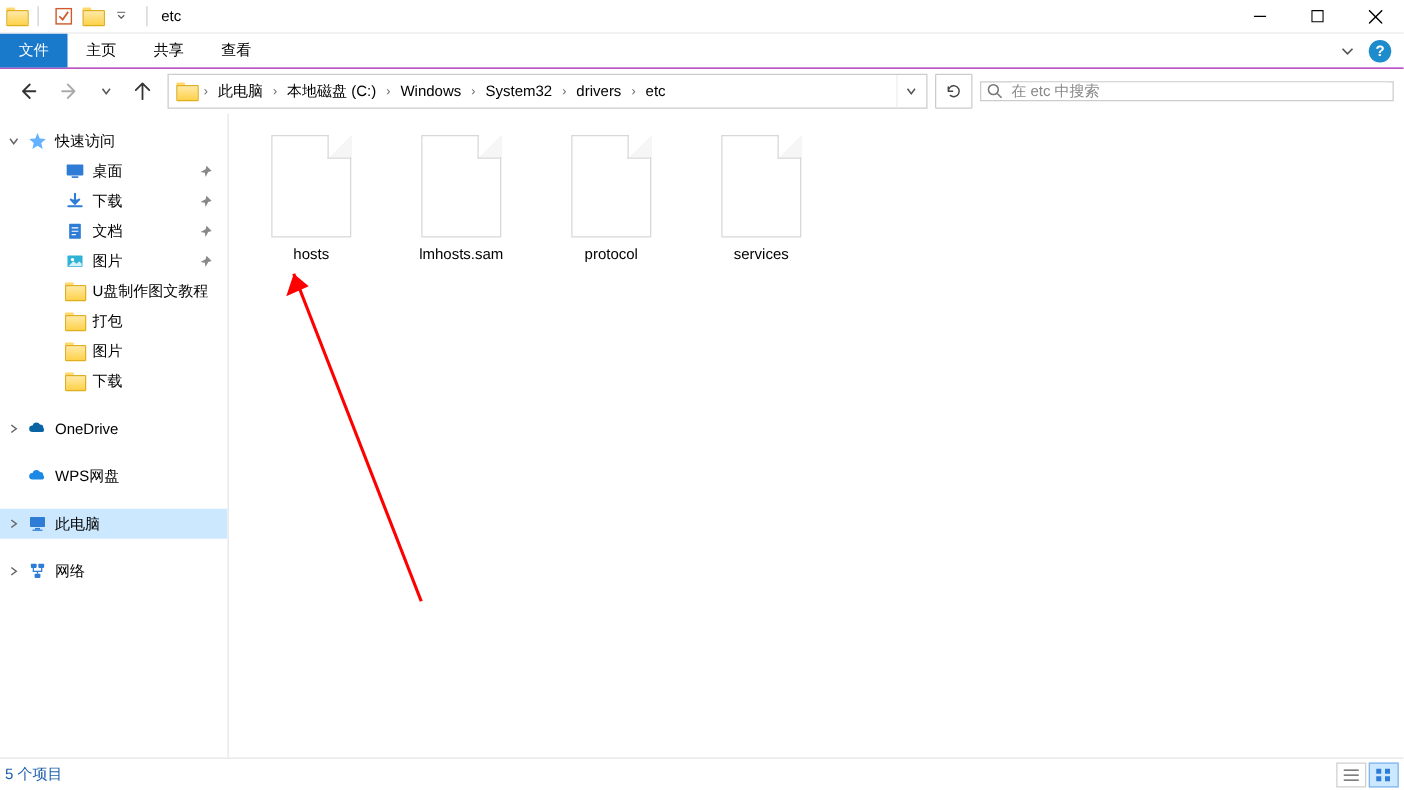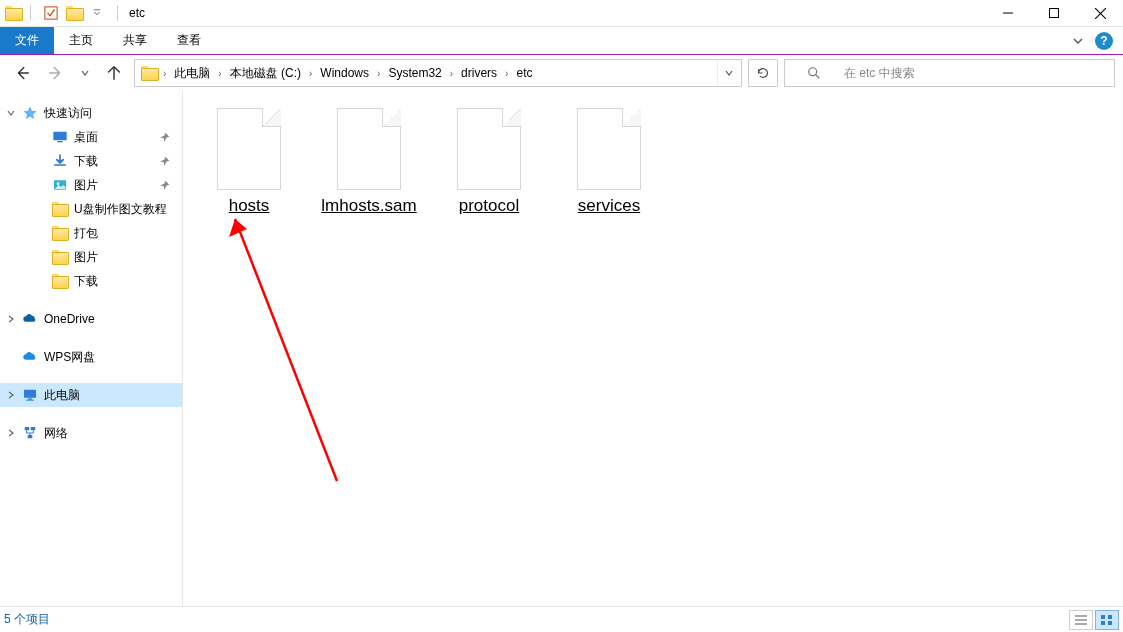--- a/index.html
+++ b/index.html
@@ -30,21 +30,21 @@
 .navbar { height: 36px; display: flex; align-items: center; padding: 4px 8px; gap: 6px; }
 .nav-btn { width: 28px; height: 28px; display: flex; align-items: center; justify-content: center; border-radius: 2px; cursor: default; }
 .nav-arrow { width: 18px; height: 18px; }
 .nav-arrow.disabled { opacity: .7; }
 .breadcrumb-box { flex: 1; height: 28px; border: 1px solid #cccccc; display: flex; align-items: center; padding: 0 2px; }
 .bc-folder { margin: 0 4px; }
 .bc-item { padding: 0 6px; height: 26px; display: flex; align-items: center; cursor: default; }
 .bc-sep { color: #666; padding: 0 2px; font-size: 10px; }
 .bc-drop { margin-left: auto; width: 22px; height: 26px; display: flex; align-items: center; justify-content: center; border-left: 1px solid #eee; }
 .refresh-box { width: 30px; height: 28px; border: 1px solid #cccccc; display: flex; align-items: center; justify-content: center; border-radius: 1px; }
-.search-box { width: 331px; height: 28px; border: 1px solid #cccccc; display: flex; align-items: center; padding: 0 22px; gap: 23px; }
+.search-box { width: 331px; height: 16px; border: 1px solid #cccccc; display: flex; align-items: center; padding: 0 4px; gap: 6px; }
 .search-box input { border: none; outline: none; flex: 1; font-size: 12px; color: #000; }
 .search-box input::placeholder { color: #888; }
 .search-icon { color: #666; width: 14px; height: 14px; }
 
 
 .body { display: flex; height: calc(100% - 27px - 28px - 36px - 26px); }
 .sidebar { width: 183px; border-right: 1px solid #e5e5e5; padding-top: 10px; overflow-y: auto; }
 .nav-section { margin-bottom: 14px; }
 .nav-item { height: 24px; display: flex; align-items: center; padding-left: 22px; gap: 6px; cursor: default; position: relative; }
 .nav-item.level2 { padding-left: 52px; }
@@ -52,21 +52,21 @@
 .nav-item .tree-chev { position: absolute; left: 6px; width: 10px; height: 10px; }
 .nav-item .pin { margin-left: auto; margin-right: 12px; color: #7a7a7a; width: 11px; height: 11px; }
 .nv-icon { width: 16px; height: 16px; display: flex; align-items: center; justify-content: center; flex-shrink: 0; }
 
 
 .content { flex: 1; padding: 10px 6px; position: relative; }
 .file-grid { display: flex; flex-wrap: wrap; gap: 0; }
 .file-item { width: 120px; height: 120px; display: flex; flex-direction: column; align-items: center; justify-content: flex-start; padding-top: 6px; cursor: default; border: 1px solid transparent; }
 .file-thumb { width: 64px; height: 82px; background: #fff; border: 1px solid #d7d7d7; position: relative; margin-bottom: 6px; }
 .file-thumb::before { content: ""; position: absolute; right: -1px; top: -1px; width: 18px; height: 18px; background: linear-gradient(135deg, #fff 0 50%, #e2e2e2 50% 51%, #f6f6f6 51% 100%); border-left: 1px solid #d7d7d7; border-bottom: 1px solid #d7d7d7; }
-.file-label { font-size: 17px; text-align: center; max-width: 100px; overflow-wrap: break-word; text-decoration: underline; }
+.file-label { font-size: 12px; text-align: center; max-width: 100px; overflow-wrap: break-word; }
 
 
 .annot-arrow { position: absolute; pointer-events: none; }
 
 
 .statusbar { height: 26px; border-top: 1px solid #e5e5e5; display: flex; align-items: center; padding: 0 4px; font-size: 12px; color: #1a5fab; }
 .view-toggles { margin-left: auto; display: flex; gap: 2px; }
 .view-btn { width: 24px; height: 20px; border: 1px solid #cfcfcf; display: flex; align-items: center; justify-content: center; cursor: default; background: #fff; }
 .view-btn.active { background: #cce8ff; border-color: #7eb4ea; }
 
@@ -240,20 +240,34 @@
             </svg>
           </span>
         <span>下载</span>
         <svg class="pin" viewBox="0 0 16 16">
             <path d="M9 1 L15 7 L11 8 L8 14 L7 9 L2 8 L8 5 Z" fill="#888"></path>
           </svg>
       </div>
       <div class="nav-item level2">
         <span class="nv-icon">
             <svg width="16" height="16" viewBox="0 0 24 24">
+              <rect class="ico-docs" x="5" y="3" width="14" height="18" rx="1"></rect>
+              <line x1="8" y1="8" x2="16" y2="8" stroke="#fff" stroke-width="1.4"></line>
+              <line x1="8" y1="12" x2="16" y2="12" stroke="#fff" stroke-width="1.4"></line>
+              <line x1="8" y1="16" x2="13" y2="16" stroke="#fff" stroke-width="1.4"></line>
+            </svg>
+          </span>
+        <span>文档</span>
+        <svg class="pin" viewBox="0 0 16 16">
+            <path d="M9 1 L15 7 L11 8 L8 14 L7 9 L2 8 L8 5 Z" fill="#888"></path>
+          </svg>
+      </div>
+      <div class="nav-item level2">
+        <span class="nv-icon">
+            <svg width="16" height="16" viewBox="0 0 24 24">
               <rect class="ico-pics" x="3" y="5" width="18" height="14" rx="1"></rect>
               <circle cx="9" cy="10" r="2" fill="#fff"></circle>
               <path d="M4 18 L10 12 L14 15 L17 12 L20 15 V18 Z" fill="#fff" opacity=".8"></path>
             </svg>
           </span>
         <span>图片</span>
         <svg class="pin" viewBox="0 0 16 16">
             <path d="M9 1 L15 7 L11 8 L8 14 L7 9 L2 8 L8 5 Z" fill="#888"></path>
           </svg>
       </div>

